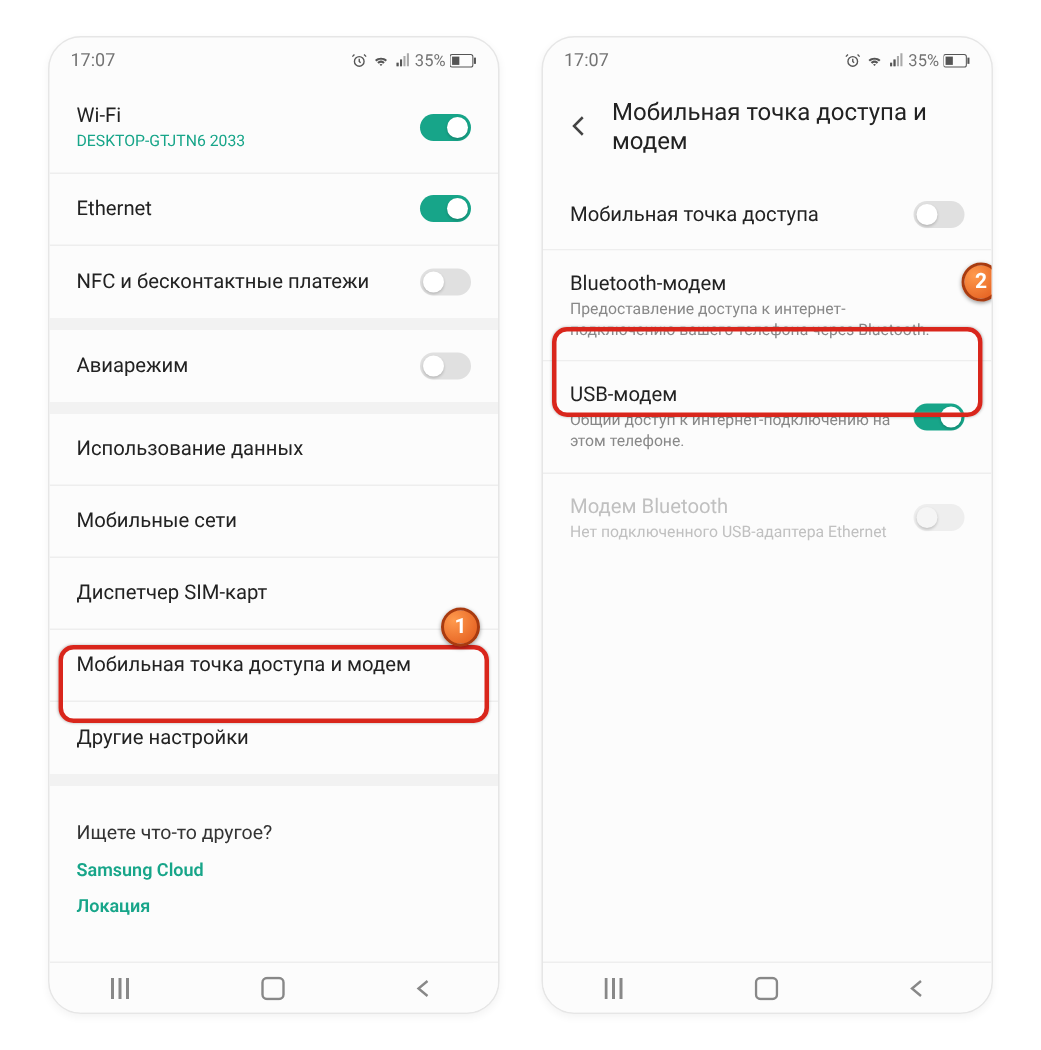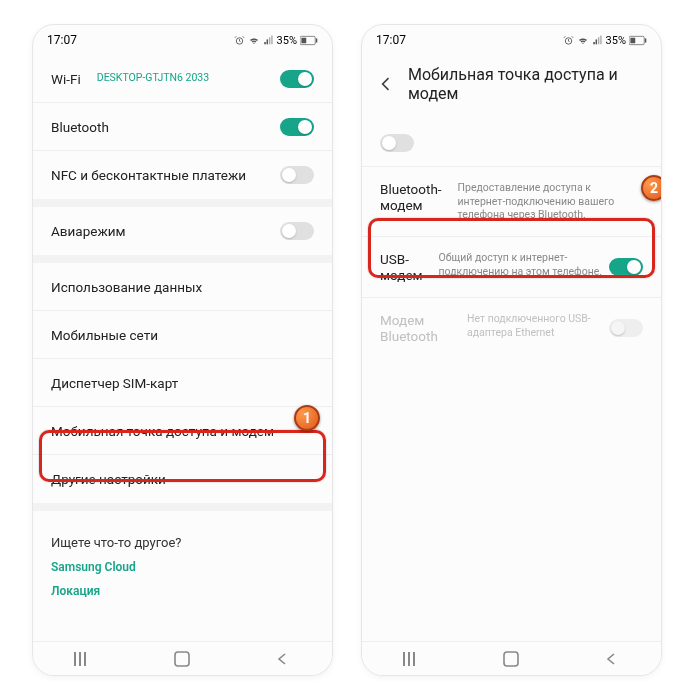--- a/index.html
+++ b/index.html
@@ -23,21 +23,21 @@
     position: relative;
     box-shadow: 0 2px 6px rgba(0,0,0,0.05);
   }
   .status-bar {
     height: 30px;
     display: flex;
     align-items: center;
     justify-content: space-between;
     padding: 0 14px;
     font-size: 12px;
-    color: #000000;
+    color: #737373;
     text-align: right;
   }
   .status-right { display: flex; align-items: center; gap: 3px; font-size: 11px; }
   .status-icon { display: inline-flex; align-items: center; }
   .header {
     display: flex;
     align-items: center;
     gap: 12px;
     padding: 10px 14px 16px 14px;
   }
@@ -49,21 +49,21 @@
     display: flex;
     align-items: center;
     padding: 14px 18px;
     border-bottom: 1px solid #eee;
     min-height: 48px;
     position: relative;
     background: #fcfcfc;
   }
   .row.nob { border-bottom: none; }
   .section-gap { height: 8px; background: #f2f2f2; }
-  .row-main { flex: 1; display: flex; flex-direction: row; gap: 16px; }
+  .row-main { flex: 1; display: flex; flex-direction: column; gap: 2px; }
   .row-title { font-size: 13.5px; color: #222; }
   .row-sub { font-size: 10.5px; color: #888; line-height: 1.3; }
   .row-sub.accent { color: #17a589; }
   .row.disabled .row-title, .row.disabled .row-sub { color: #c0c0c0; }
   .toggle {
     width: 34px; height: 18px;
     border-radius: 10px;
     background: #e0e0e0;
     position: relative;
     flex-shrink: 0;
@@ -157,21 +157,21 @@
       <div class="row-main">
         <span class="row-title">Wi-Fi</span>
         <span class="row-sub accent">DESKTOP-GTJTN6 2033</span>
       </div>
       <div class="toggle on">
           <div class="knob"></div>
         </div>
     </div>
     <div class="row">
       <div class="row-main">
-          <span class="row-title">Bluetooth</span>
+          <span class="row-title">Ethernet</span>
         </div>
       <div class="toggle on">
           <div class="knob"></div>
         </div>
     </div>
     <div class="row nob">
       <div class="row-main">
           <span class="row-title">NFC и бесконтактные платежи</span>
         </div>
       <div class="toggle">
@@ -282,20 +282,23 @@
     <span class="back-icon">
       <svg viewBox="0 0 24 24" width="20" height="20" fill="none" stroke="#444" stroke-width="2">
           <path d="M15 5l-7 7 7 7"></path>
         </svg>
     </span>
     <span class="header-title">Мобильная точка доступа и модем</span>
   </div>
 
   <div class="content">
     <div class="row">
+      <div class="row-main">
+          <span class="row-title">Мобильная точка доступа</span>
+        </div>
       <div class="toggle">
           <div class="knob"></div>
         </div>
     </div>
     <div class="row" style="padding-right:40px;">
       <div class="row-main">
         <span class="row-title">Bluetooth-модем</span>
         <span class="row-sub">Предоставление доступа к интернет-подключению вашего телефона через Bluetooth.</span>
       </div>
     </div>

